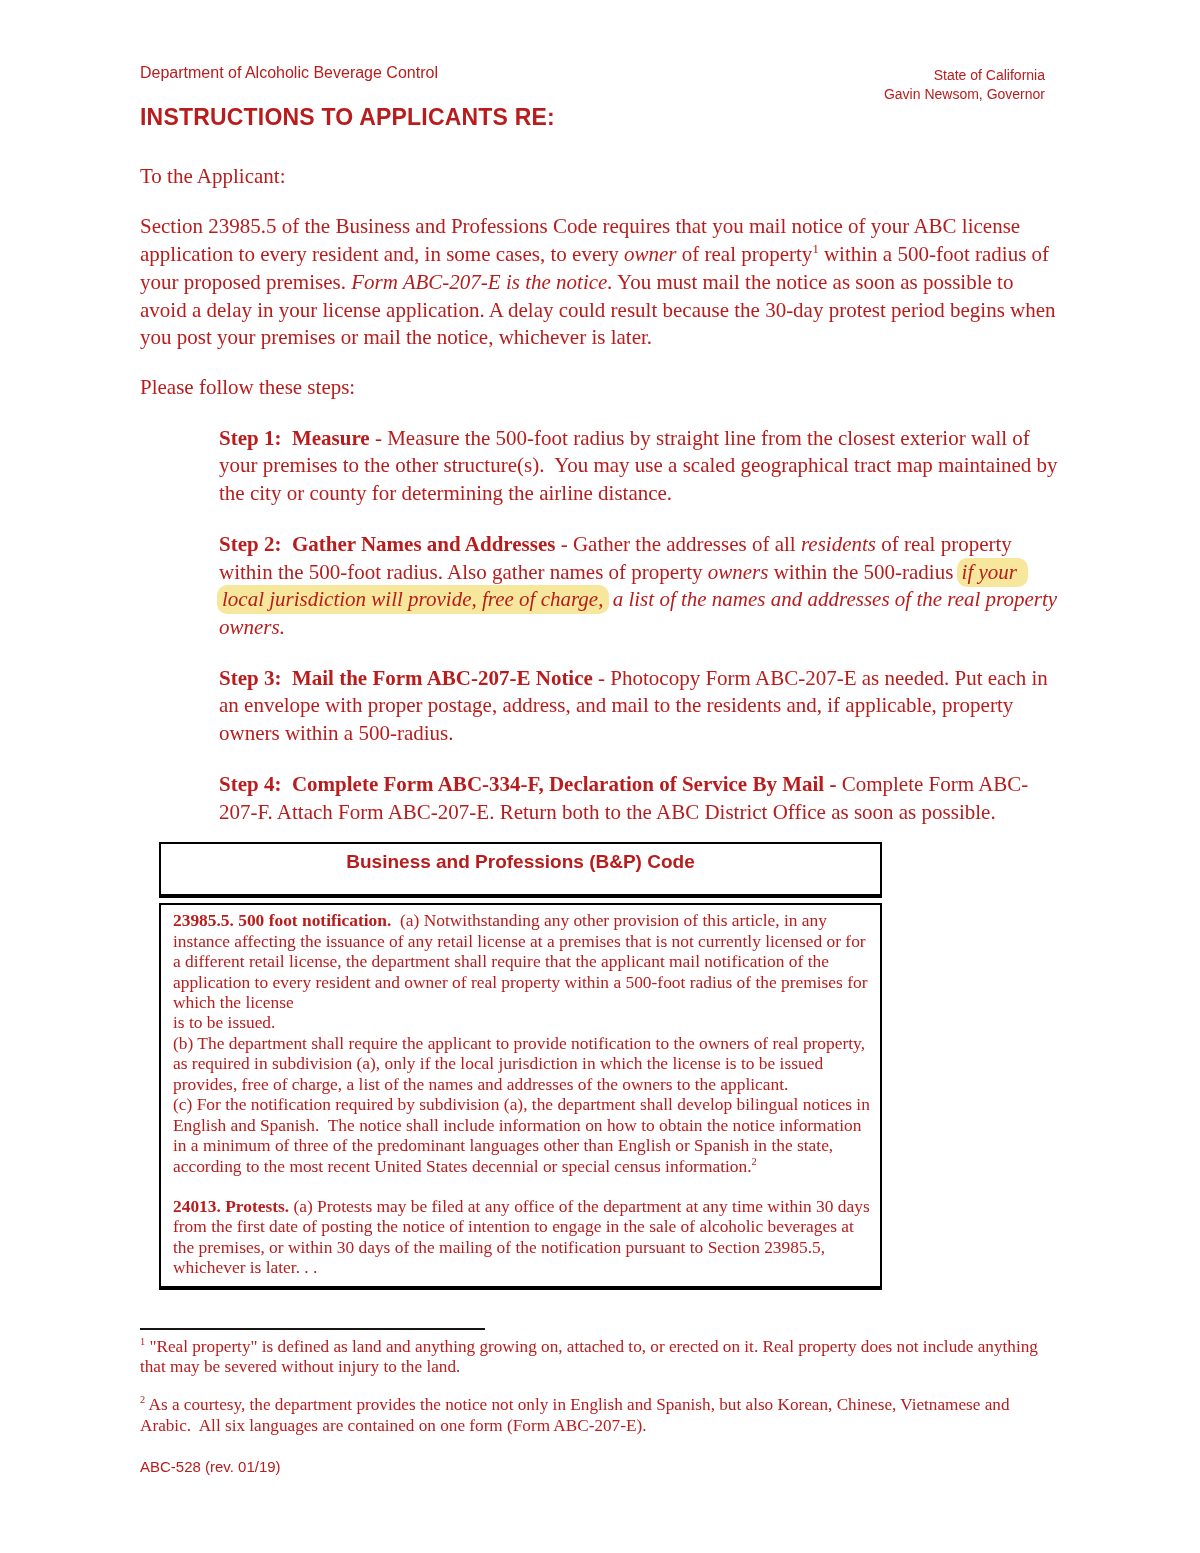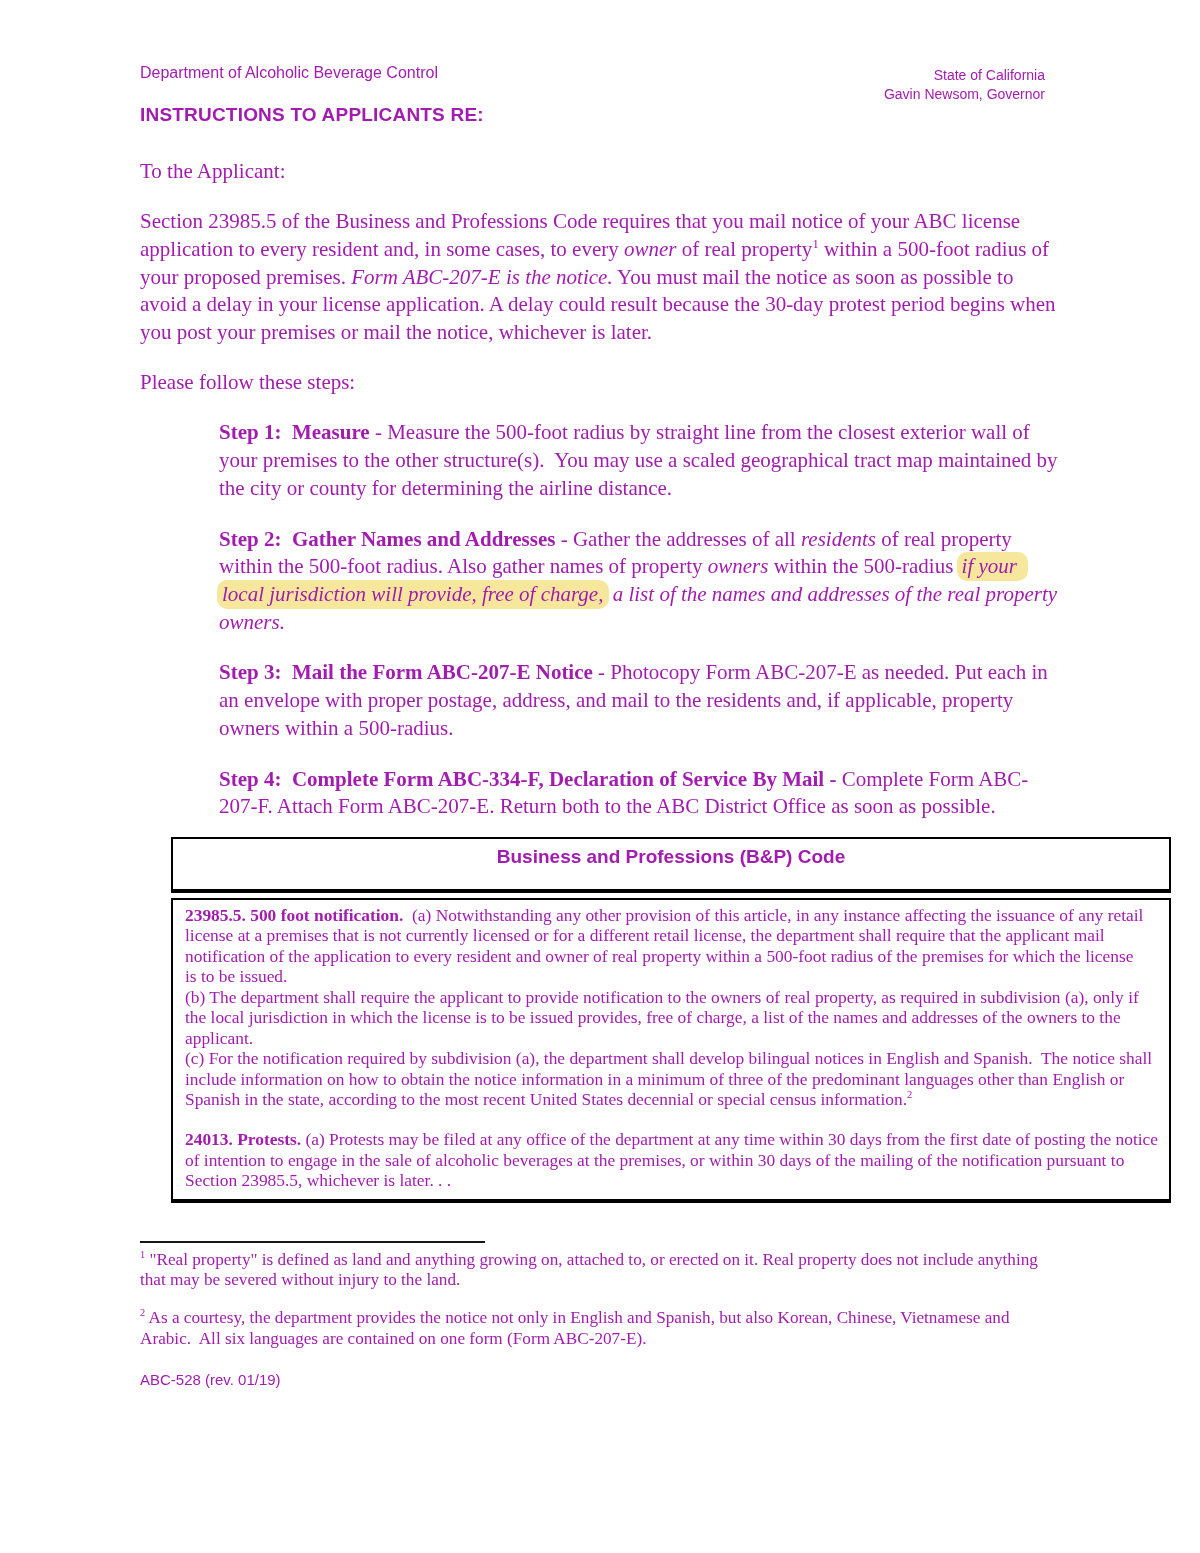--- a/index.html
+++ b/index.html
@@ -10,38 +10,38 @@
     font-family:"Liberation Serif", serif;
     overflow:hidden;
   }
   .t { white-space:pre-wrap; }
   sup.t { font-size:60%; vertical-align:super; line-height:0; }
 
   
   .doc-header { display:flex; justify-content:space-between; align-items:flex-start;
     font-family:"Liberation Sans", sans-serif; }
   .agency { font-size:16px; margin-bottom:3px; }
-  .doc-title { font-size:19px; font-weight:bold; line-height:1.32; letter-spacing:0.2px;margin-top:20px; }
+  .doc-title { font-size:23px; font-weight:bold; line-height:1.32; letter-spacing:0.2px;margin-top:20px; }
   .header-right { text-align:right; font-size:14px; line-height:1.35; padding:2px 15px 0 0; }
 
   
   .salutation { margin:32px 0 0 0; font-size:21px; }
   .para { margin:24px 0 0 0; font-size:21px; line-height:1.32; }
   .lead { margin-top:22px; }
   .steps { margin-left:62px; }
   .step { margin:23px 0 0 17px; font-size:21px; line-height:1.32; }
   .step b { font-weight:bold; }
 
   .highlight {
     border-radius:10px; padding:2px 6px 3px 5px; margin:0 -2px;
     -webkit-box-decoration-break:clone; box-decoration-break:clone;
   }
 
   
-  .code-box { margin:16px 0 0 31px; width:1000px; }
+  .code-box { margin:16px 0 0 19px; width:723px; }
   .code-box-header {
     border:2px solid #000; border-bottom-width:4px; box-sizing:border-box;
     height:56px; text-align:center; padding-top:7px;
     font-family:"Liberation Sans", sans-serif; font-weight:bold; font-size:19px;
   }
   .code-box-body {
     border:2px solid #000; border-bottom-width:4px; box-sizing:border-box;
     margin-top:5px; padding:5px 8px 8px 12px;
     font-size:17.4px; line-height:1.175;
   }
@@ -53,21 +53,21 @@
   .footnotes { margin-top:38px; font-size:17.2px; line-height:1.2; }
   .footnote-rule { width:345px; height:0; border-top:2px solid #161616; }
   .footnote { margin:7px 0 0 0; }
   .footnote + .footnote { margin-top:17px; }
 
   .doc-footer { margin-top:22px; font-family:"Liberation Sans", sans-serif; font-size:15px; }
 </style>
 </head>
 <body>
 
-<div class="page" style="background: rgb(255, 255, 255); color: #a21caf;">
+<div class="page" style="background: rgb(255, 255, 255); color: #b91c1c;">
 
   <div class="doc-header">
     <div class="header-left">
       <div class="agency">Department of Alcoholic Beverage Control</div>
       <div class="doc-title">INSTRUCTIONS TO APPLICANTS RE:</div>
     </div>
     <div class="header-right">
       <div>State of California</div>
       <div>Gavin Newsom, Governor</div>
     </div>

